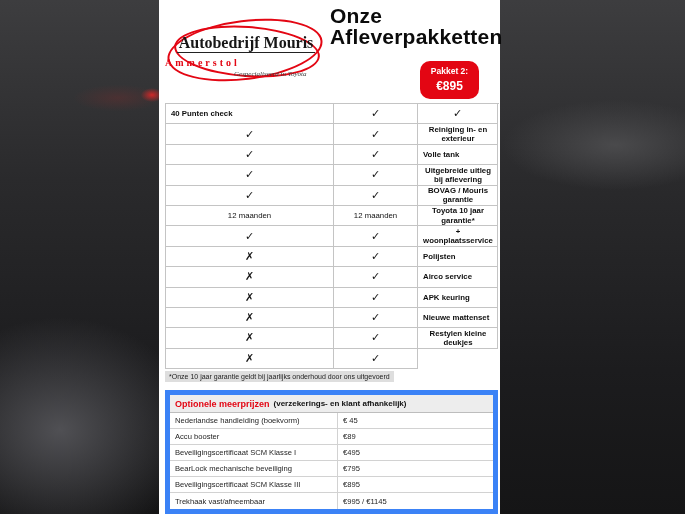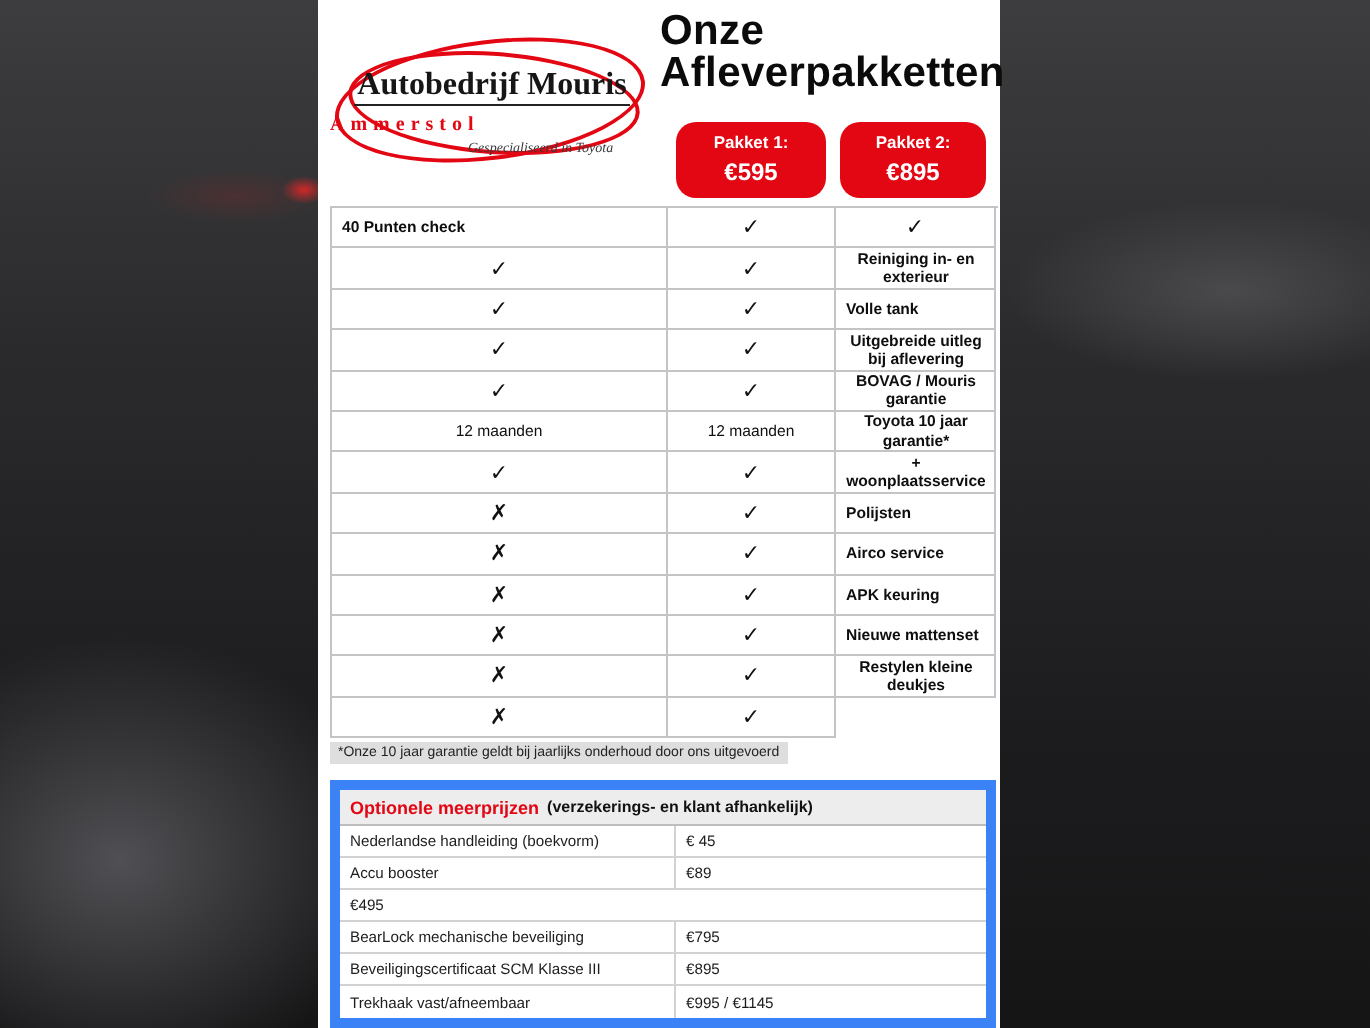--- a/index.html
+++ b/index.html
@@ -46,21 +46,21 @@
     position:absolute;top:57px;left:30%;width:70%;text-align:center;
     font-family:"Liberation Serif","DejaVu Serif",serif;
     font-style:italic;font-size:7px;color:#3a3a3a;
   }
   
   .badge{
     position:absolute;top:61px;height:38px;border-radius:10px;
     background:#e30613;color:#fff;text-align:center;box-sizing:border-box;padding-top:6px;
   }
   .badge1{left:179px;width:75px;}
-  .badge2{left:261px;width:73px;}
+  .badge2{left:261px;width:59px;}
   .blabel{font-size:8.5px;font-weight:700;line-height:9px;}
   .bprice{font-size:12px;font-weight:700;margin-top:3px;}
   
   .ftable{
     position:absolute;left:6px;top:103px;width:333px;
     display:grid;grid-template-columns:168px 84px 80px;grid-auto-rows:20.4px;
     border-top:1px solid #c4c4c4;border-left:1px solid #c4c4c4;
     background:#fff;
   }
   .cell{
@@ -111,24 +111,20 @@
     <div class="logo">
       <div class="ellipse e1"></div>
       <div class="ellipse e2"></div>
       <div class="logo-name"><span>Autobedrijf Mouris</span></div>
       <div class="logo-sub">Ammerstol</div>
       <div class="logo-tag">Gespecialiseerd in Toyota</div>
     </div>
 
     <div class="title">Onze Afleverpakketten</div>
 
-    <div class="badge badge1">
-      <div class="blabel">Pakket 1:</div>
-      <div class="bprice">€595</div>
-    </div>
     <div class="badge badge2">
       <div class="blabel">Pakket 2:</div>
       <div class="bprice">€895</div>
     </div>
 
     <div class="ftable">
       <div class="cell flabel">40 Punten check</div>
       <div class="cell mark">✓</div>
       <div class="cell mark">✓</div>
 
@@ -190,20 +186,21 @@
 
       <div class="opt-row">
         <div class="opt-label">Nederlandse handleiding (boekvorm)</div>
         <div class="opt-price">€ 45</div>
       </div>
       <div class="opt-row">
         <div class="opt-label">Accu booster</div>
         <div class="opt-price">€89</div>
       </div>
       <div class="opt-row">
+        <div class="opt-label">Beveiligingscertificaat SCM Klasse I</div>
         <div class="opt-price">€495</div>
       </div>
       <div class="opt-row">
         <div class="opt-label">BearLock mechanische beveiliging</div>
         <div class="opt-price">€795</div>
       </div>
       <div class="opt-row">
         <div class="opt-label">Beveiligingscertificaat SCM Klasse III</div>
         <div class="opt-price">€895</div>
       </div>

